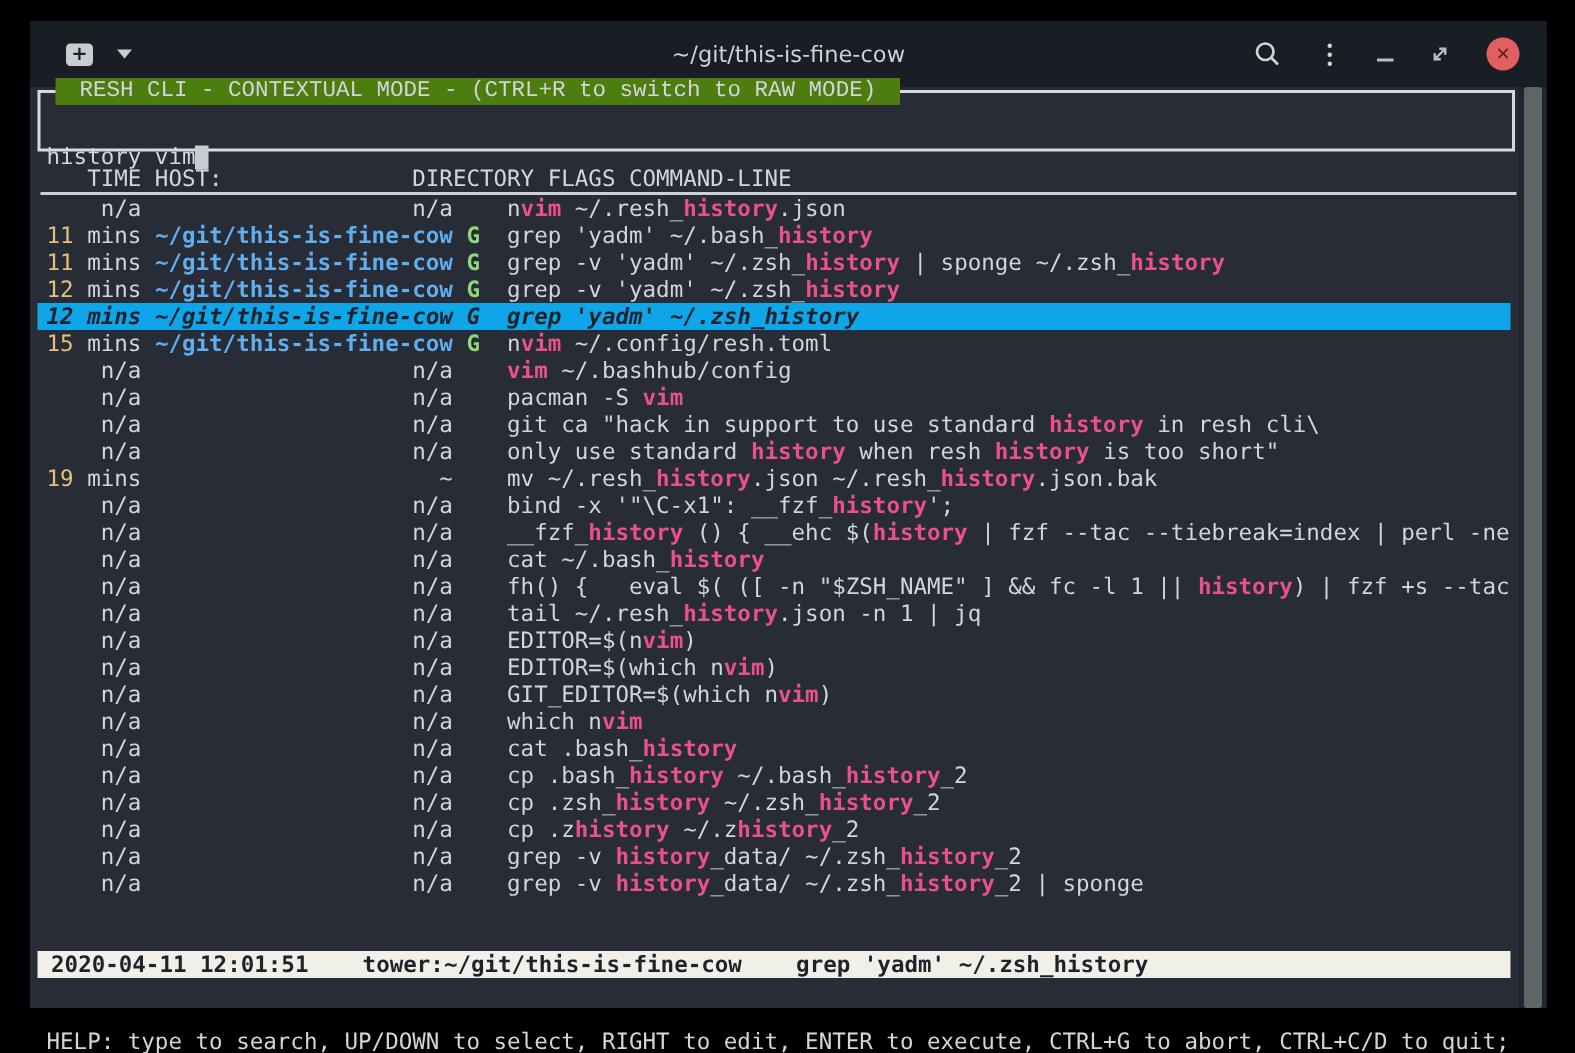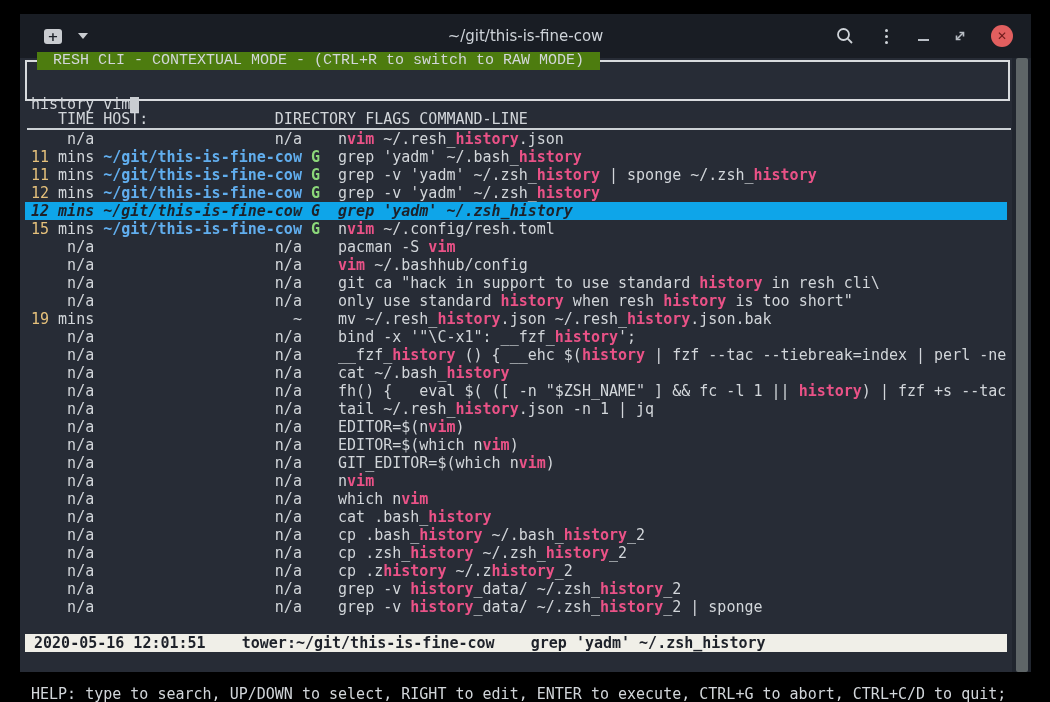--- a/index.html
+++ b/index.html
@@ -79,44 +79,43 @@
 
   <div id="table-header" class="mono">   TIME HOST:              DIRECTORY FLAGS COMMAND-LINE</div>
 
   <div id="rows" class="mono">
       <div class="row">    n/a                    n/a    n<span class="m">vim</span> ~/.resh_<span class="m">history</span>.json</div>
       <div class="row"><span class="t-num">11</span> mins <span class="dir">~/git/this-is-fine-cow</span> <span class="flag">G</span>  grep 'yadm' ~/.bash_<span class="m">history</span></div>
       <div class="row"><span class="t-num">11</span> mins <span class="dir">~/git/this-is-fine-cow</span> <span class="flag">G</span>  grep -v 'yadm' ~/.zsh_<span class="m">history</span> | sponge ~/.zsh_<span class="m">history</span></div>
       <div class="row"><span class="t-num">12</span> mins <span class="dir">~/git/this-is-fine-cow</span> <span class="flag">G</span>  grep -v 'yadm' ~/.zsh_<span class="m">history</span></div>
       <div class="row sel"><span class="t-num">12</span> mins <span class="dir">~/git/this-is-fine-cow</span> <span class="flag">G</span>  grep 'yadm' ~/.zsh_<span class="m">history</span></div>
       <div class="row"><span class="t-num">15</span> mins <span class="dir">~/git/this-is-fine-cow</span> <span class="flag">G</span>  n<span class="m">vim</span> ~/.config/resh.toml</div>
+      <div class="row">    n/a                    n/a    <span class="m">vim</span> ~/.bashhub/config</div>
       <div class="row">    n/a                    n/a    pacman -S <span class="m">vim</span></div>
-      <div class="row">    n/a                    n/a    <span class="m">vim</span> ~/.bashhub/config</div>
       <div class="row">    n/a                    n/a    git ca "hack in support to use standard <span class="m">history</span> in resh cli\</div>
       <div class="row">    n/a                    n/a    only use standard <span class="m">history</span> when resh <span class="m">history</span> is too short"</div>
       <div class="row"><span class="t-num">19</span> mins                      ~    mv ~/.resh_<span class="m">history</span>.json ~/.resh_<span class="m">history</span>.json.bak</div>
       <div class="row">    n/a                    n/a    bind -x '"\C-x1": __fzf_<span class="m">history</span>';</div>
       <div class="row">    n/a                    n/a    __fzf_<span class="m">history</span> () { __ehc $(<span class="m">history</span> | fzf --tac --tiebreak=index | perl -ne</div>
       <div class="row">    n/a                    n/a    cat ~/.bash_<span class="m">history</span></div>
       <div class="row">    n/a                    n/a    fh() {   eval $( ([ -n "$ZSH_NAME" ] &amp;&amp; fc -l 1 || <span class="m">history</span>) | fzf +s --tac</div>
       <div class="row">    n/a                    n/a    tail ~/.resh_<span class="m">history</span>.json -n 1 | jq</div>
       <div class="row">    n/a                    n/a    EDITOR=$(n<span class="m">vim</span>)</div>
       <div class="row">    n/a                    n/a    EDITOR=$(which n<span class="m">vim</span>)</div>
       <div class="row">    n/a                    n/a    GIT_EDITOR=$(which n<span class="m">vim</span>)</div>
-      <div class="row">    n/a                    n/a    n<span class="m">vim</span></div>
       <div class="row">    n/a                    n/a    which n<span class="m">vim</span></div>
       <div class="row">    n/a                    n/a    cat .bash_<span class="m">history</span></div>
       <div class="row">    n/a                    n/a    cp .bash_<span class="m">history</span> ~/.bash_<span class="m">history</span>_2</div>
       <div class="row">    n/a                    n/a    cp .zsh_<span class="m">history</span> ~/.zsh_<span class="m">history</span>_2</div>
       <div class="row">    n/a                    n/a    cp .z<span class="m">history</span> ~/.z<span class="m">history</span>_2</div>
       <div class="row">    n/a                    n/a    grep -v <span class="m">history</span>_data/ ~/.zsh_<span class="m">history</span>_2</div>
       <div class="row">    n/a                    n/a    grep -v <span class="m">history</span>_data/ ~/.zsh_<span class="m">history</span>_2 | sponge</div>
     </div>
 
-  <div id="status-bar" class="mono"> 2020-05-16 12:01:51    tower:~/git/this-is-fine-cow    grep 'yadm' ~/.zsh_history</div>
+  <div id="status-bar" class="mono"> 2020-04-11 12:01:51    tower:~/git/this-is-fine-cow    grep 'yadm' ~/.zsh_history</div>
 
   <div id="help-bar" class="mono">HELP: type to search, UP/DOWN to select, RIGHT to edit, ENTER to execute, CTRL+G to abort, CTRL+C/D to quit;</div>
 
   <div id="scroll-track">
     <div id="scroll-thumb"></div>
   </div>
 
 </div>
 
 </body></html>

